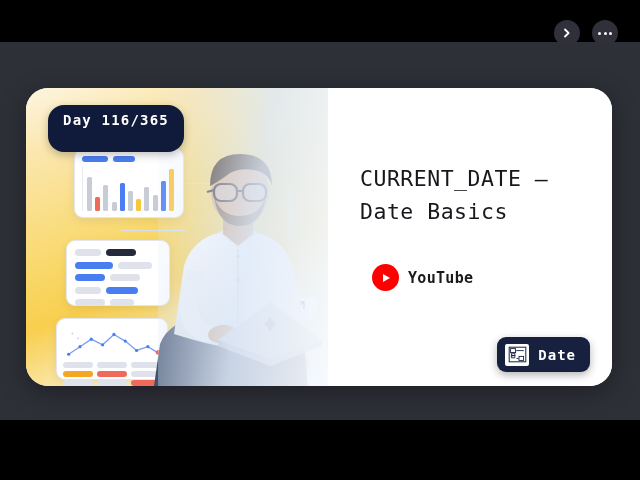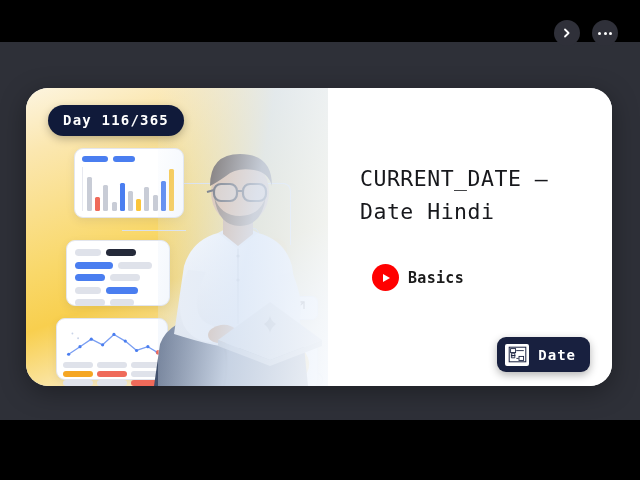--- a/index.html
+++ b/index.html
@@ -36,21 +36,21 @@
   
   #content{
     position:absolute; left:302px; top:0; width:284px; height:298px;
     background:#fff;
   }
 
   
   #dayBadge{
     position:absolute; left:22px; top:17px; z-index:9;
     background:#101a3a; color:#fff;
-    padding:7px 15px 8px; border-radius:16px;
+    padding:7px 15px 24px; border-radius:16px;
     font-size:14px; letter-spacing:1.2px; font-weight:700;
     box-shadow:0 3px 8px rgba(0,0,0,.25);
     text-align:center;
   }
 
   
   .rbtn{
     position:absolute; top:20px; width:26px; height:26px; border-radius:50%;
     background:#2f3039; color:#fff; display:flex; align-items:center;
     justify-content:center; z-index:9; cursor:pointer;
@@ -331,27 +331,27 @@
           <path d="M74 192 l52 -38 l52 38 l-52 20 Z" fill="url(#lap)"></path>
           <path d="M74 192 l52 20 l52 -20 l0 6 l-52 20 l-52 -20 Z" fill="#9ea3aa"></path>
           <path d="M120 176 q6 -4 6 -9 q0 5 6 9 q-6 5 -6 10 q0 -5 -6 -10 Z" fill="#7d828a"></path>
         </svg>
       </div>
 
     </div>
 
     <div id="content">
       <div id="title">CURRENT_DATE —
-Date Hindi</div>
+Date Basics</div>
 
       <div id="ytRow">
         <span id="ytMark">
             <span class="tri"></span>
           </span>
-        <span id="ytText">Basics</span>
+        <span id="ytText">YouTube</span>
       </div>
     </div>
 
     <div id="dayBadge">Day 116/365</div>
 
     <div id="hindiBadge">
       <span id="hindiIcon">
         <svg width="19" height="17" viewBox="0 0 19 17">
           <rect x="1.2" y="1.2" width="16.6" height="14.6" fill="none" stroke="#18203f" stroke-width="1"></rect>
           <rect x="2.6" y="2.6" width="5" height="4" fill="none" stroke="#18203f" stroke-width=".9"></rect>

